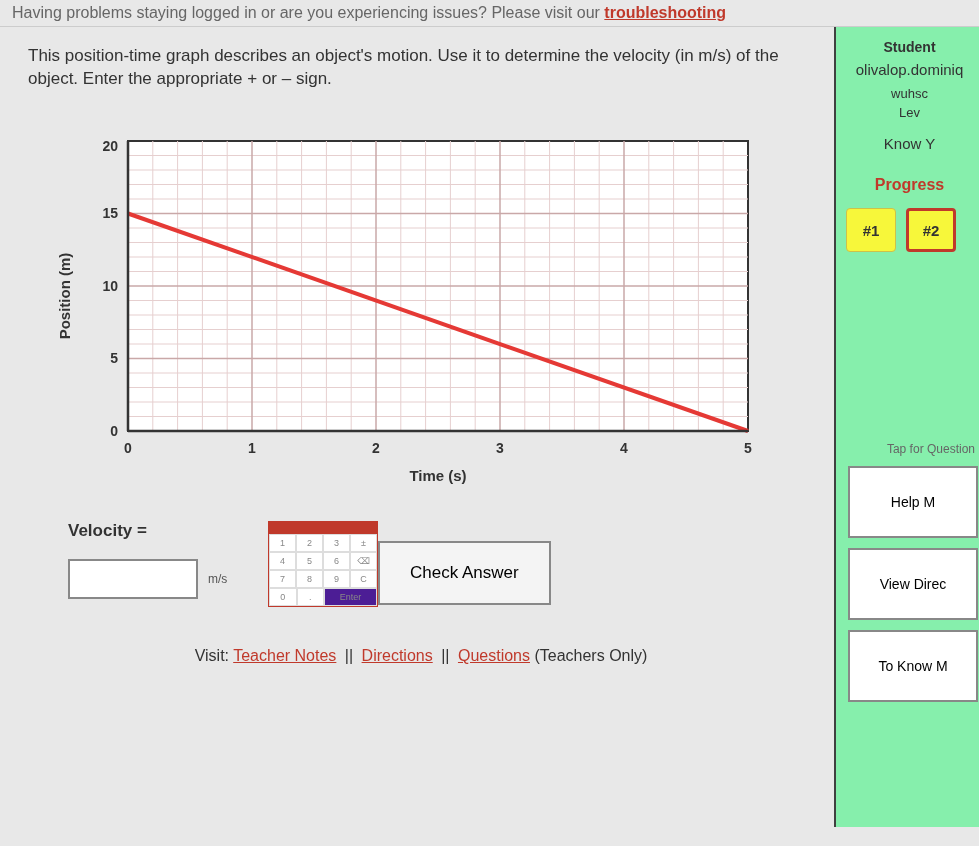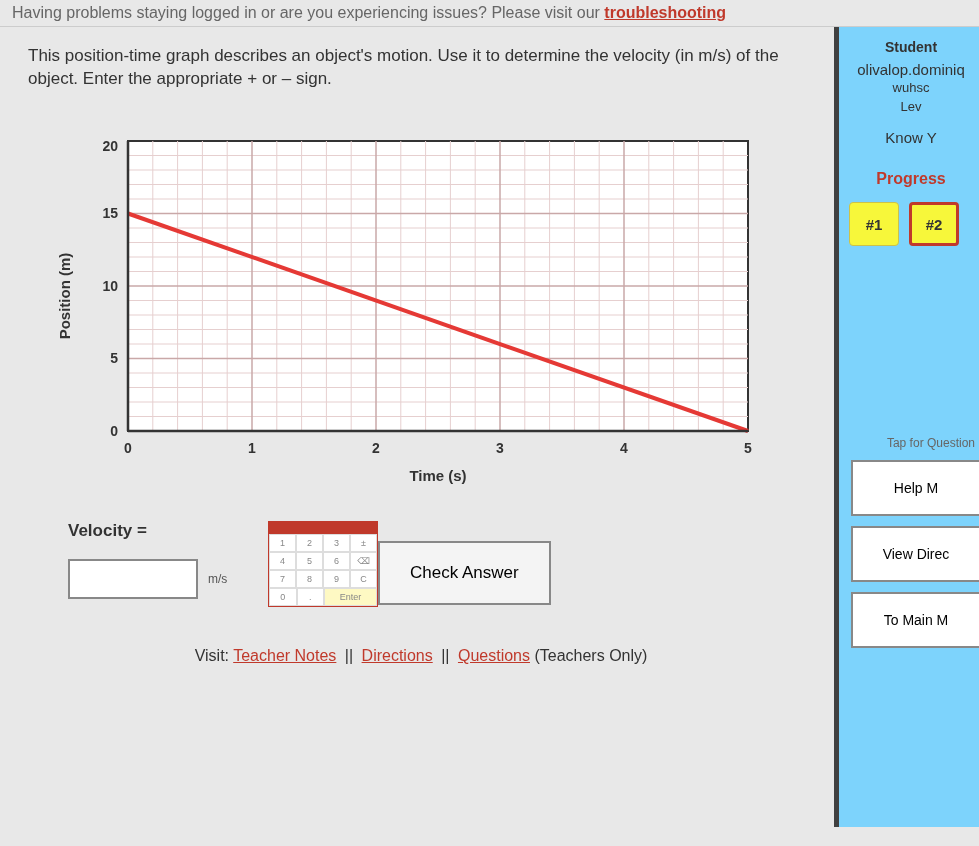--- a/index.html
+++ b/index.html
@@ -27,22 +27,22 @@
     display: flex;
     flex-direction: row;
   }
   .left-col {
     flex: 1;
     padding: 18px 20px 0 28px;
   }
   .right-col {
     width: 145px;
     padding: 12px 0 0 4px;
-    border-left: 5px solid #404040;
-    background: #7dd3fc;
+    border-left: 2px solid #404040;
+    background: #86efac;
     min-height: 800px;
     text-align: center;
   }
   .question-text {
     font-size: 17px;
     color: #333;
     line-height: 1.35;
     margin-bottom: 30px;
   }
   .chart-area {
@@ -112,21 +112,21 @@
   .check-btn {
     margin-top: 20px;
     padding: 20px 30px;
     font-size: 17px;
     font-weight: normal;
     background: #f4f4f4;
     border: 2px solid #888;
     cursor: pointer;
   }
   .right-label { font-weight: bold; font-size: 14px; color: #333; margin-bottom: 6px; }
-  .right-student { font-size: 15px; color: #333; margin-bottom: 2px; }
+  .right-student { font-size: 15px; color: #333; margin-bottom: 8px; }
   .right-small { font-size: 13px; color: #333; margin-bottom: 4px; text-align: center; }
   .progress-label { color: #c0392b; font-weight: bold; font-size: 16px; margin: 24px 0 14px; }
   .progress-boxes {
     display: flex;
     gap: 10px;
     justify-content: flex-start;
     padding-left: 6px;
   }
   .progress-box {
     width: 50px; height: 44px;
@@ -134,21 +134,21 @@
     font-weight: bold; font-size: 15px;
     border-radius: 4px;
   }
   .pb1 { background: #f7f73a; border: 1px solid #ccc24a; }
   .pb2 { background: #f7f73a; border: 3px solid #c0392b; }
   .tap-text { font-size: 12px; color: #666; margin-top: 190px; margin-bottom: 10px; text-align: right; padding-right: 4px;}
   .side-btn {
     display: block;
     width: 130px;
     margin: 10px 0 10px 8px;
-    padding: 18px 6px;
+    padding: 26px 6px;
     font-size: 14px;
     background: #fff;
     border: 2px solid #888;
     text-align: center;
     cursor: pointer;
   }
   .footer-links {
     text-align: center;
     font-size: 16px;
     color: #333;
@@ -279,21 +279,21 @@
           </div>
         <div class="keypad-row">
             <div class="keypad-cell">7</div>
             <div class="keypad-cell">8</div>
             <div class="keypad-cell">9</div>
             <div class="keypad-cell">C</div>
           </div>
         <div class="keypad-row">
             <div class="keypad-cell">0</div>
             <div class="keypad-cell">.</div>
-            <div class="keypad-cell" style="flex:2;background:#fef9c3">Enter</div>
+            <div class="keypad-cell" style="flex:2;background:#4c1d95">Enter</div>
           </div>
       </div>
 
       <button class="check-btn">Check Answer</button>
     </div>
 
     <div class="footer-links">
       <span>Visit: </span>
       <span class="tlink">Teacher Notes</span>
       <span class="sep">||</span>
@@ -313,15 +313,15 @@
 
     <div class="progress-label">Progress</div>
     <div class="progress-boxes">
       <div class="progress-box pb1">#1</div>
       <div class="progress-box pb2">#2</div>
     </div>
 
     <div class="tap-text">Tap for Question</div>
     <button class="side-btn">Help M</button>
     <button class="side-btn">View Direc</button>
-    <button class="side-btn">To Main M</button>
+    <button class="side-btn">To Know M</button>
   </div>
 </div>
 
 </body></html>

